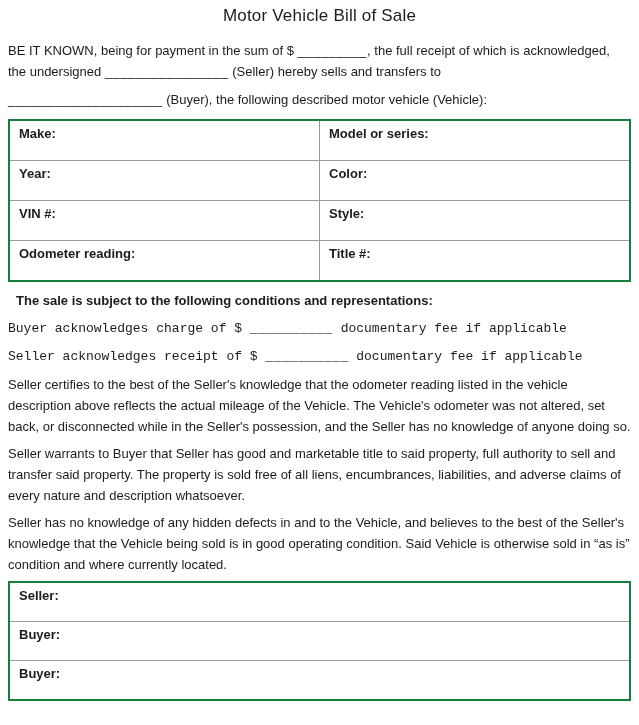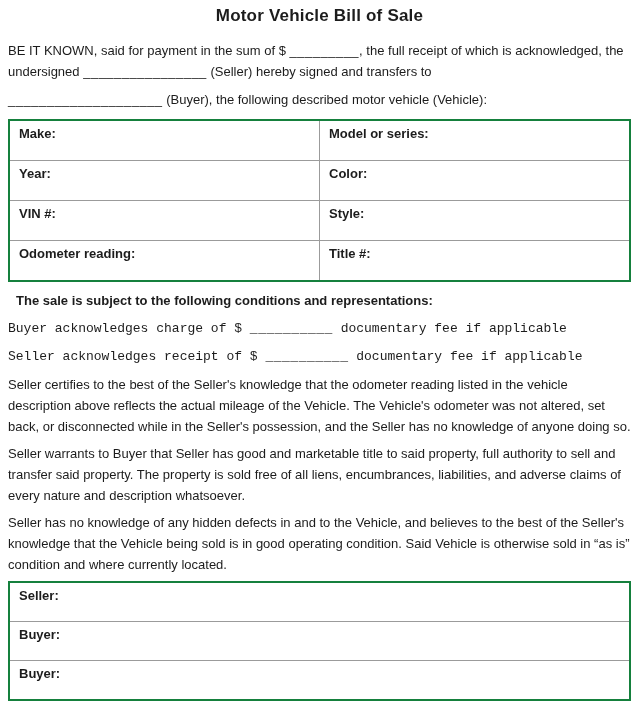--- a/index.html
+++ b/index.html
@@ -13,21 +13,21 @@
     height: 725px;
     box-sizing: border-box;
     padding: 4px 8px 0 8px;
     font-family: "Liberation Sans", sans-serif;
     font-size: 13px;
     color: #1c1c1c;
     -webkit-font-smoothing: antialiased;
   }
   .doc-title {
     font-size: 17px;
-    font-weight: bold;
+    font-weight: normal;
     text-align: center;
     margin: 2px 0 14px 0;
     letter-spacing: 0.2px;
   }
   p {
     margin: 0 0 7px 0;
     line-height: 21px;
   }
   .intro-p2 { margin-bottom: 9px; }
   .blank {
@@ -61,21 +61,21 @@
   table.signature-table { margin-bottom: 0; }
   table.signature-table td { height: 33px; }
 </style>
 </head>
 <body>
 
 <div class="page">
 
   <h1 class="doc-title">Motor Vehicle Bill of Sale</h1>
 
-  <p class="intro-p1"><span>BE IT KNOWN, said for payment in the sum of $ </span><span class="blank">_________</span><span>, the full receipt of which is acknowledged, the undersigned </span><span class="blank">________________</span><span> (Seller) hereby signed and transfers to</span></p>
+  <p class="intro-p1"><span>BE IT KNOWN, being for payment in the sum of $ </span><span class="blank">_________</span><span>, the full receipt of which is acknowledged, the undersigned </span><span class="blank">________________</span><span> (Seller) hereby sells and transfers to</span></p>
 
   <p class="intro-p2"><span class="blank">____________________</span><span> (Buyer), the following described motor vehicle (Vehicle):</span></p>
 
   <table class="form-table vehicle-table">
     <tbody>
       <tr>
         <td>Make:</td>
         <td>Model or series:</td>
       </tr>
       <tr>

